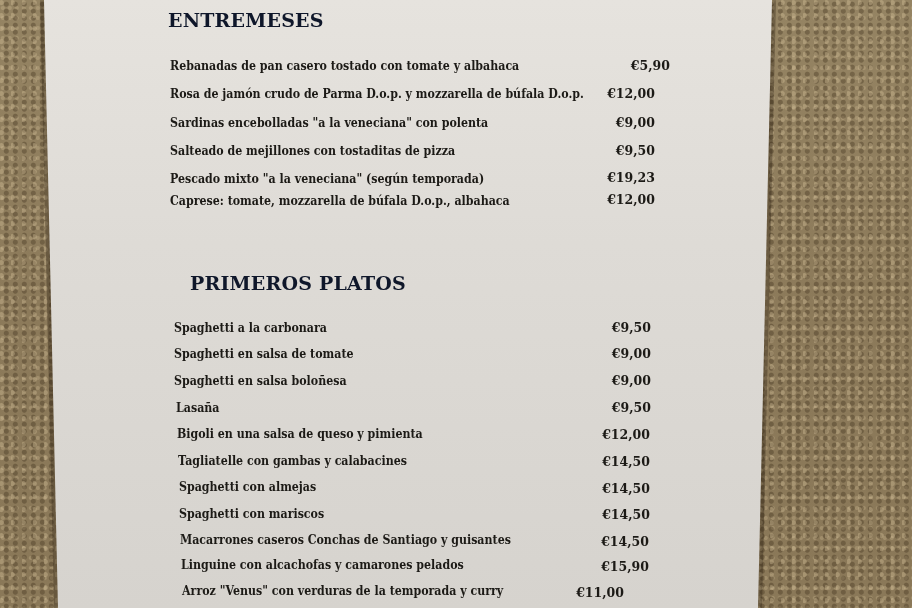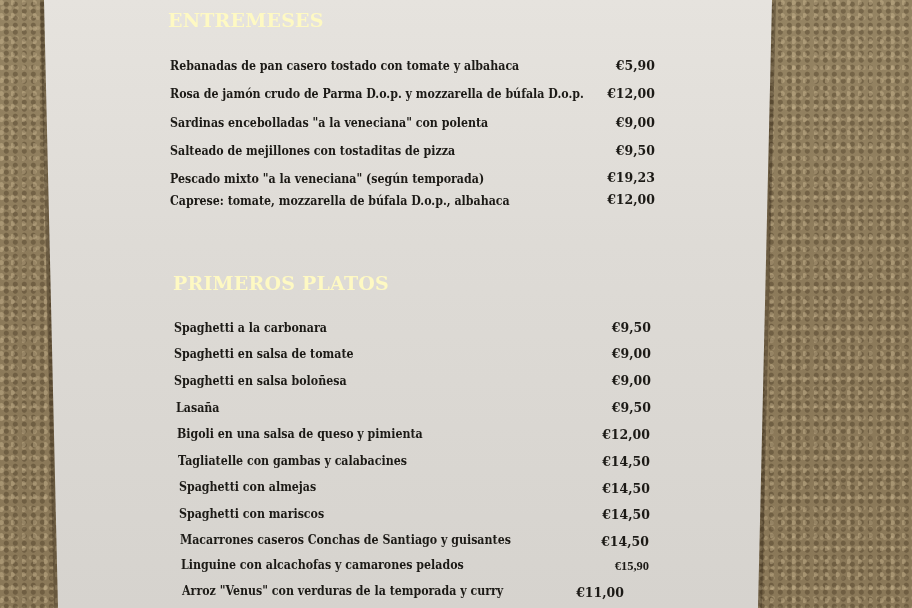--- a/index.html
+++ b/index.html
@@ -22,21 +22,21 @@
     background: linear-gradient(180deg, #e6e3de 0%, #dedbd6 40%, #d6d3ce 100%);
     clip-path: polygon(44px 0px, 772px 0px, 758px 608px, 58px 608px);
   }
   .paper-shadow {
     position: absolute; inset: 0;
     background: rgba(40,30,15,0.35);
     clip-path: polygon(40px 0px, 776px 0px, 762px 608px, 54px 608px);
     filter: blur(2px);
   }
   .section-title {
-    position: absolute; font-weight: bold; color: #fef9c3;
+    position: absolute; font-weight: bold; color: #0f172a;
     font-size: 19px; letter-spacing: 0.2px;
   }
   .item {
     position: absolute; font-size: 12px; color: #1c1a16;
     font-weight: bold; white-space: nowrap;
     transform: scaleX(0.92); transform-origin: left center;
   }
   .price {
     position: absolute; font-size: 12.5px; color: #1c1a16;
     font-weight: bold; white-space: nowrap; text-align: right; width: 70px;
@@ -45,38 +45,38 @@
 </head>
 <body>
 
 <div class="wall"></div>
 <div class="paper-shadow"></div>
 <div class="paper"></div>
 
 <div class="section-title" style="left:168px; top:9px;">ENTREMESES</div>
 
 <div class="item" style="left:170px; top:59px;">Rebanadas de pan casero tostado con tomate y albahaca</div>
-<div class="price" style="left:585px; top:58px;">€5,90</div>
+<div class="price" style="left:600px; top:58px;">€5,90</div>
 
 <div class="item" style="left:170px; top:87px;">Rosa de jamón crudo de Parma D.o.p. y mozzarella de búfala D.o.p.</div>
 <div class="price" style="left:585px; top:86px;">€12,00</div>
 
 <div class="item" style="left:170px; top:116px;">Sardinas encebolladas "a la veneciana" con polenta</div>
 <div class="price" style="left:585px; top:115px;">€9,00</div>
 
 <div class="item" style="left:170px; top:144px;">Salteado de mejillones con tostaditas de pizza</div>
 <div class="price" style="left:585px; top:143px;">€9,50</div>
 
 <div class="item" style="left:170px; top:172px;">Pescado mixto "a la veneciana" (según temporada)</div>
 <div class="price" style="left:585px; top:170px;">€19,23</div>
 
 <div class="item" style="left:170px; top:194px;">Caprese: tomate, mozzarella de búfala D.o.p., albahaca</div>
 <div class="price" style="left:585px; top:192px;">€12,00</div>
 
-<div class="section-title" style="left:173px; top:272px;">PRIMEROS PLATOS</div>
+<div class="section-title" style="left:190px; top:272px;">PRIMEROS PLATOS</div>
 
 <div class="item" style="left:174px; top:321px;">Spaghetti a la carbonara</div>
 <div class="price" style="left:581px; top:320px;">€9,50</div>
 
 <div class="item" style="left:174px; top:347px;">Spaghetti en salsa de tomate</div>
 <div class="price" style="left:581px; top:346px;">€9,00</div>
 
 <div class="item" style="left:174px; top:374px;">Spaghetti en salsa boloñesa</div>
 <div class="price" style="left:581px; top:373px;">€9,00</div>
 
@@ -92,16 +92,16 @@
 <div class="item" style="left:179px; top:480px;">Spaghetti con almejas</div>
 <div class="price" style="left:580px; top:481px;">€14,50</div>
 
 <div class="item" style="left:179px; top:507px;">Spaghetti con mariscos</div>
 <div class="price" style="left:580px; top:507px;">€14,50</div>
 
 <div class="item" style="left:180px; top:533px;">Macarrones caseros Conchas de Santiago y guisantes</div>
 <div class="price" style="left:579px; top:534px;">€14,50</div>
 
 <div class="item" style="left:181px; top:558px;">Linguine con alcachofas y camarones pelados</div>
-<div class="price" style="left:579px; top:559px;font-family:Liberation Serif, serif;">€15,90</div>
+<div class="price" style="left:579px; top:559px;">€15,90</div>
 
 <div class="item" style="left:182px; top:584px;">Arroz "Venus" con verduras de la temporada y curry</div>
 <div class="price" style="left:554px; top:585px;">€11,00</div>
 
 </body></html>

